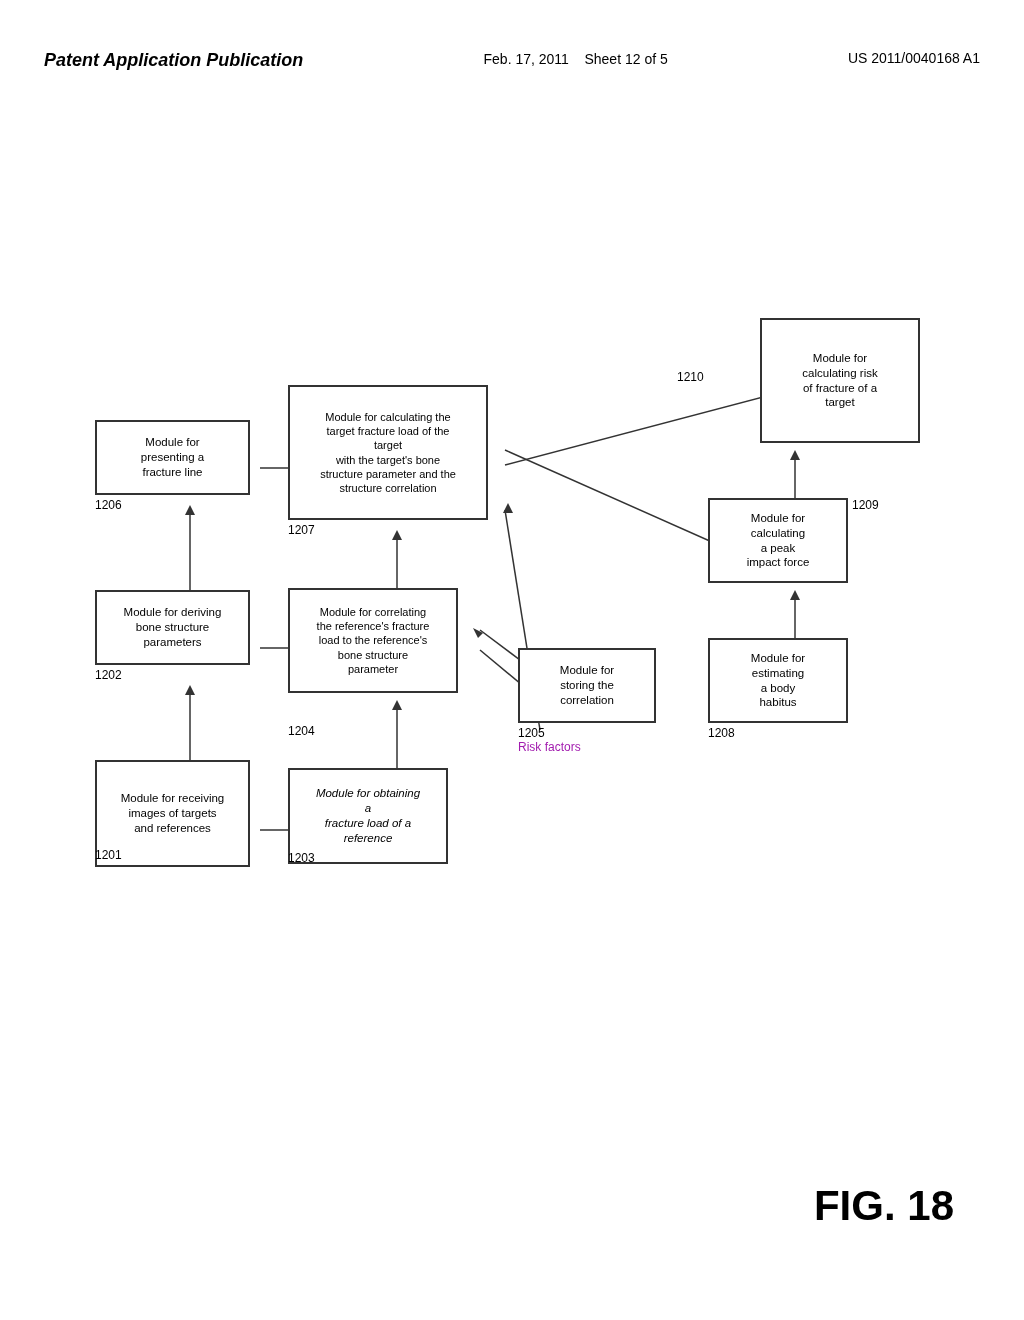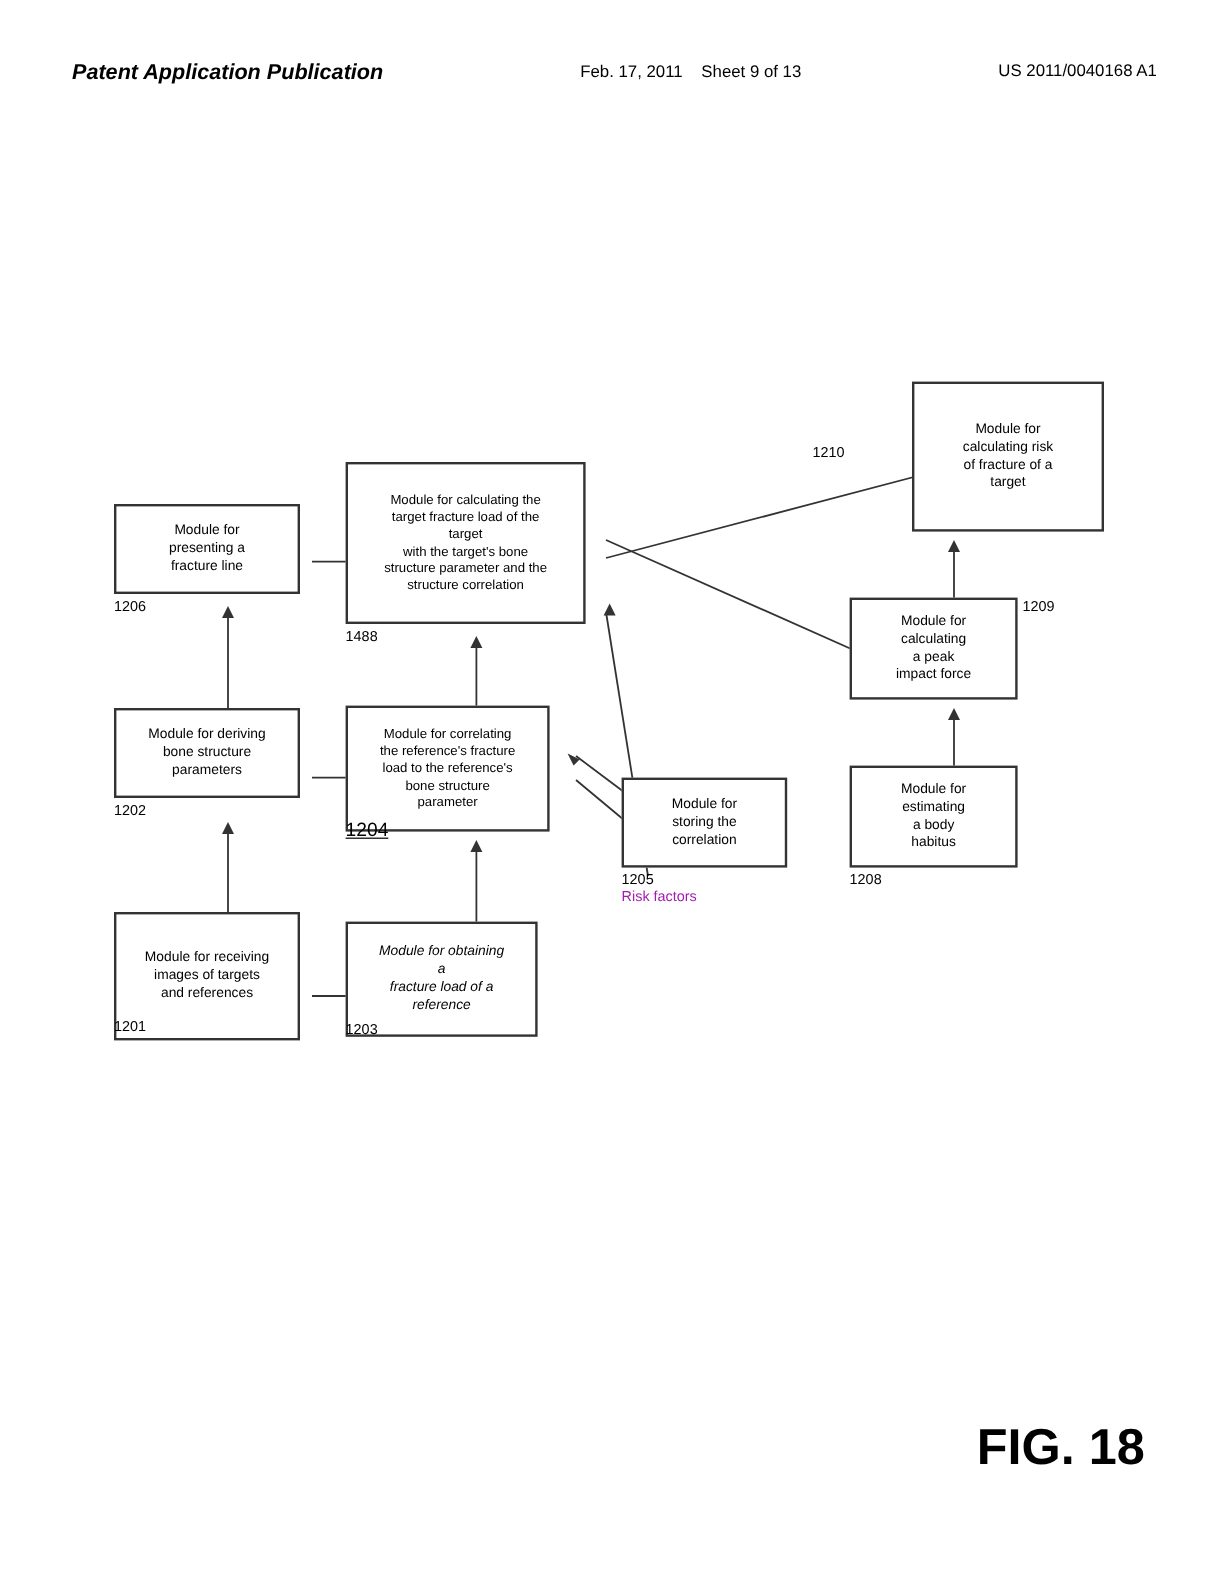--- a/index.html
+++ b/index.html
@@ -18,21 +18,21 @@
       background: #fff;
     }
     .header {
       position: absolute;
       top: 50px;
       left: 0;
       right: 0;
       display: flex;
       justify-content: space-between;
       align-items: flex-start;
-      padding: 0 60px;
+      padding: 0 44px;
     }
     .header-left {
       font-size: 18px;
       font-weight: bold;
       font-style: italic;
     }
     .header-center {
       font-size: 14px;
       text-align: center;
       line-height: 1.4;
@@ -72,21 +72,21 @@
   </style>
 </head>
 <body>
 
 <div class="page">
 
   <div class="header">
     <div class="header-left">Patent Application Publication</div>
     <div class="header-center">
       <span>Feb. 17, 2011</span>&nbsp;&nbsp;&nbsp;
-      <span>Sheet 9 of 13</span>
+      <span>Sheet 12 of 5</span>
     </div>
     <div class="header-right">US 2011/0040168 A1</div>
   </div>
 
   <div class="diagram-area">
     <svg class="arrows-svg" viewBox="0 0 904 1090" preserveAspectRatio="none">
 
       <line x1="130" y1="620" x2="130" y2="520" stroke="#333" stroke-width="1.5"></line>
       <polygon points="130,515 125,525 135,525" fill="#333"></polygon>
 
@@ -146,26 +146,26 @@
     <span style="position:absolute; left:35px; top:328px; font-size:12px;">1206</span>
 
     <div class="box" style="left:228px; top:598px; width:160px; height:96px; font-size:11.5px;font-style:italic;">
       Module for obtaining a<br>fracture load of a<br>reference
     </div>
     <span style="position:absolute; left:228px; top:681px; font-size:12px;">1203</span>
 
     <div class="box" style="left:228px; top:418px; width:170px; height:105px; font-size:11px;">
       Module for correlating<br>the reference's fracture<br>load to the reference's<br>bone structure<br>parameter
     </div>
-    <span style="position:absolute; left:228px; top:514px; font-size:16px;text-decoration:underline;">1204</span>
+    <span style="position:absolute; left:228px; top:554px; font-size:12px;">1204</span>
 
     <div class="box" style="left:228px; top:215px; width:200px; height:135px; font-size:11px;">
       Module for calculating the<br>target fracture load of the target<br>with the target's bone<br>structure parameter and the<br>structure correlation
     </div>
-    <span style="position:absolute; left:228px; top:353px; font-size:12px;">1488</span>
+    <span style="position:absolute; left:228px; top:353px; font-size:12px;">1207</span>
 
     <div class="box" style="left:458px; top:478px; width:138px; height:75px; font-size:11.5px;">
       Module for<br>storing the<br>correlation
     </div>
     <span style="position:absolute; left:458px; top:556px; font-size:12px;">1205</span>
 
     <span style="position:absolute; left:458px; top:570px; font-size:12px; color:#a21caf;">Risk factors</span>
 
     <div class="box" style="left:648px; top:468px; width:140px; height:85px; font-size:11.5px;">
       Module for<br>estimating<br>a body<br>habitus

